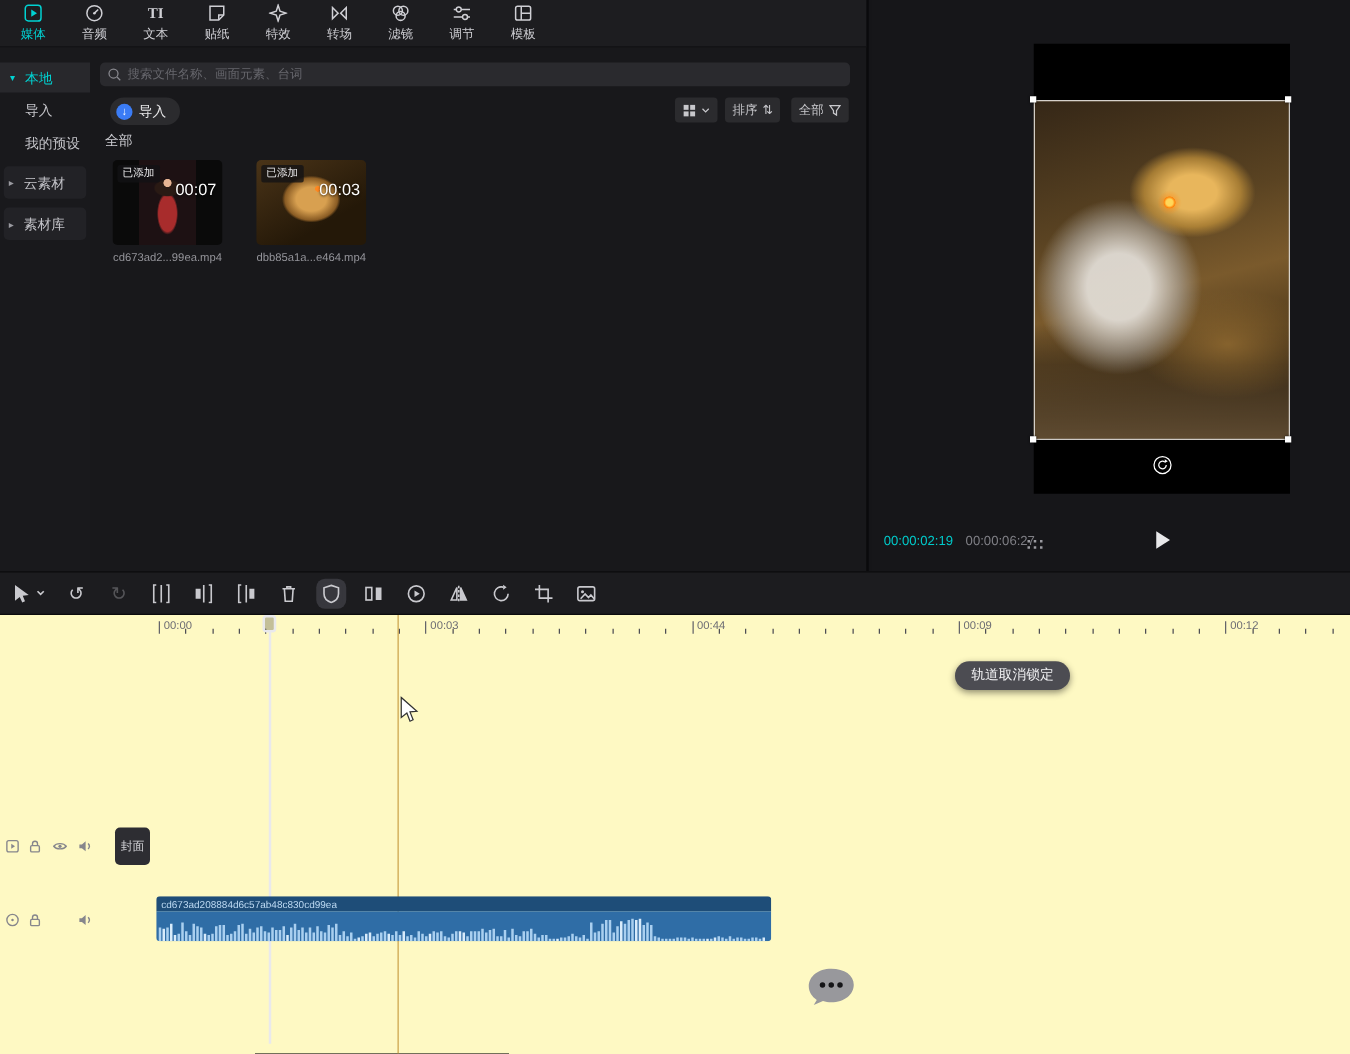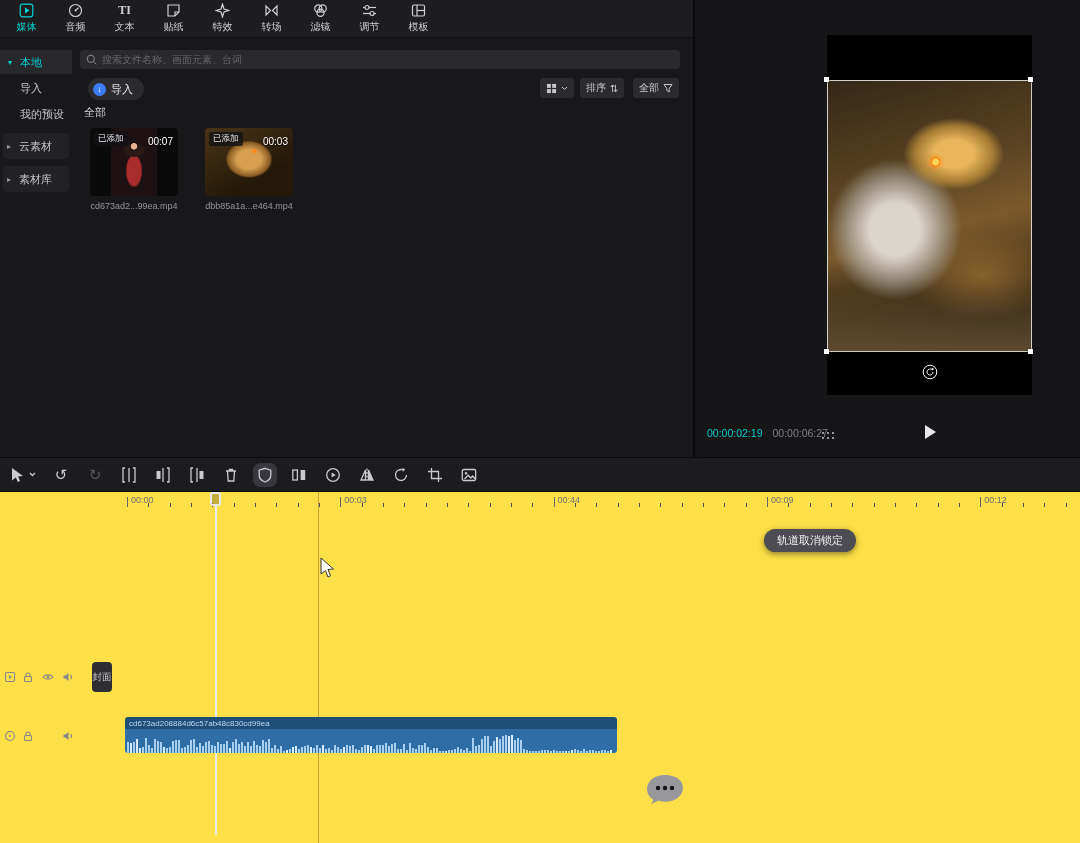--- a/index.html
+++ b/index.html
@@ -44,21 +44,21 @@
   .thumb-woman{background:
     radial-gradient(circle 5px at 50% 27%, #e6b493 0 60%, transparent 70%),
     radial-gradient(ellipse 16px 10px at 50% 33%, #2a1a14 0 60%, transparent 70%),
     radial-gradient(ellipse 13px 26px at 50% 63%, #a82c2c 0 55%, transparent 65%),
     linear-gradient(90deg,#0a0a0a 0 24%, #1d1113 24% 76%, #0a0a0a 76%)}
   .thumb-dragon{background:
     radial-gradient(circle 3px at 56% 34%, #ff8820 0 70%, transparent 80%),
     radial-gradient(ellipse 30px 24px at 50% 46%, #d8a050 0 40%, #8a5c24 70%, transparent 78%),
     linear-gradient(150deg,#4a3418,#241808 70%)}
   .badge{position:absolute;top:4px;left:4px;background:rgba(18,18,20,.78);border-radius:2px;padding:1px 4px;font-size:8.5px;color:#e8e8ea}
-  .dur{position:absolute;top:8px;right:5px;font-size:10px;color:#fff;text-shadow:0 1px 2px rgba(0,0,0,.8)}
+  .dur{position:absolute;top:16px;right:5px;font-size:13px;color:#fff;text-shadow:0 1px 2px rgba(0,0,0,.8)}
   .fname{margin-top:5px;font-size:9px;color:#94949a;text-align:center;white-space:nowrap;overflow:hidden;text-overflow:ellipsis}
 
   
   #player-panel{left:697px;top:0;width:383px;height:457px;background:#161619}
   #player-header{height:30px;background:#1a1a1d;border-bottom:1px solid #101013;display:flex;align-items:center;padding-left:12px;font-size:11px;color:#d6d6da}
   #canvas{left:130px;top:35px;width:205px;height:360px;background:#000}
   #preview-img{left:0;top:45px;width:205px;height:272px;border:1px solid rgba(255,255,255,.75);
     background:
      radial-gradient(circle 5px at 53% 30%, #ffd75a 0 55%, #ff7a00 90%, transparent 100%),
      radial-gradient(circle 13px at 53% 30%, rgba(255,140,20,.85), transparent 75%),
@@ -77,32 +77,32 @@
 
   
   #toolbar{left:0;top:457px;width:1080px;height:35px;background:#1c1c1f;border-top:1px solid #0b0b0d;border-bottom:1px solid #0b0b0d;display:flex;align-items:center;padding-left:10px;gap:16px}
   .tbi{min-width:18px;height:18px;display:flex;align-items:center;justify-content:center;color:#c9c9ce;font-size:15px}
   .tbi svg{stroke:currentColor;fill:none;stroke-width:1.3}
   .tbi.dim{opacity:.32}
   .tbi.active{background:#37373d;border-radius:4px;box-shadow:0 0 0 3px #37373d}
   #sel-tool{display:flex;align-items:center;gap:3px}
 
   
-  #timeline{left:0;top:492px;width:1080px;height:351px;background:#fde047}
+  #timeline{left:0;top:492px;width:1080px;height:351px;background:#fef9c3}
   #ruler{position:absolute;left:87px;top:0;width:993px;height:16px}
   .tick{position:absolute;top:11px;width:1px;height:4px;background:#4e4e54}
   .tick.major{top:5px;height:10px;background:#64646a}
   .tick-label{position:absolute;top:3px;font-size:9px;color:#6d6d74}
   #marker-line{left:318px;top:0;width:1px;height:351px;background:#c79a3e;opacity:.9}
   #playhead-line{left:215px;top:13px;width:2px;height:330px;background:#e9e9ec}
   #playhead-head{left:210px;top:0;width:11px;height:14px;border:2px solid #e9e9ec;border-radius:3px;background:rgba(21,21,24,.25)}
   #unlock-tooltip{left:764px;top:37px;height:23px;line-height:23px;padding:0 13px;border-radius:12px;background:#4c4c52;color:#f2f2f4;font-size:11px;box-shadow:0 2px 6px rgba(0,0,0,.45)}
   .gut-ic{position:absolute;color:#86868c}
   .gut-ic svg{stroke:currentColor;fill:none;stroke-width:1.1}
-  #cover-btn{left:92px;top:170px;width:20px;height:30px;background:#2d2d32;border-radius:4px;font-size:9.5px;display:flex;align-items:center;justify-content:center;color:#d2d2d6}
+  #cover-btn{left:92px;top:170px;width:28px;height:30px;background:#2d2d32;border-radius:4px;font-size:9.5px;display:flex;align-items:center;justify-content:center;color:#d2d2d6}
 
   #video-clip{left:125px;top:154px;width:215px;height:60px;border-radius:3px;box-shadow:0 0 0 2px #f0f0f3;background:#2a1f0e}
   #video-clip::before,#video-clip::after{content:"";position:absolute;top:-2px;bottom:-2px;width:5px;background:#f0f0f3}
   #video-clip::before{left:-3px;border-radius:3px 0 0 3px}
   #video-clip::after{right:-3px;border-radius:0 3px 3px 0}
   #vc-header{height:13px;background:#5d6c7b;display:flex;align-items:center;padding:0 4px;gap:4px;font-size:8px;color:#fff;border-radius:2px 2px 0 0}
   #vc-name{flex:1;white-space:nowrap;overflow:hidden;text-overflow:ellipsis}
   #vc-frames{height:47px;border-radius:0 0 2px 2px;background:
      radial-gradient(circle 4px at 50% 30%, #ffb84a 0 60%, transparent 72%) 0 0/36px 47px repeat-x,
      radial-gradient(ellipse 15px 15px at 50% 48%, #caa058 0 38%, #7a5a28 72%, transparent 80%) 0 0/36px 47px repeat-x,

